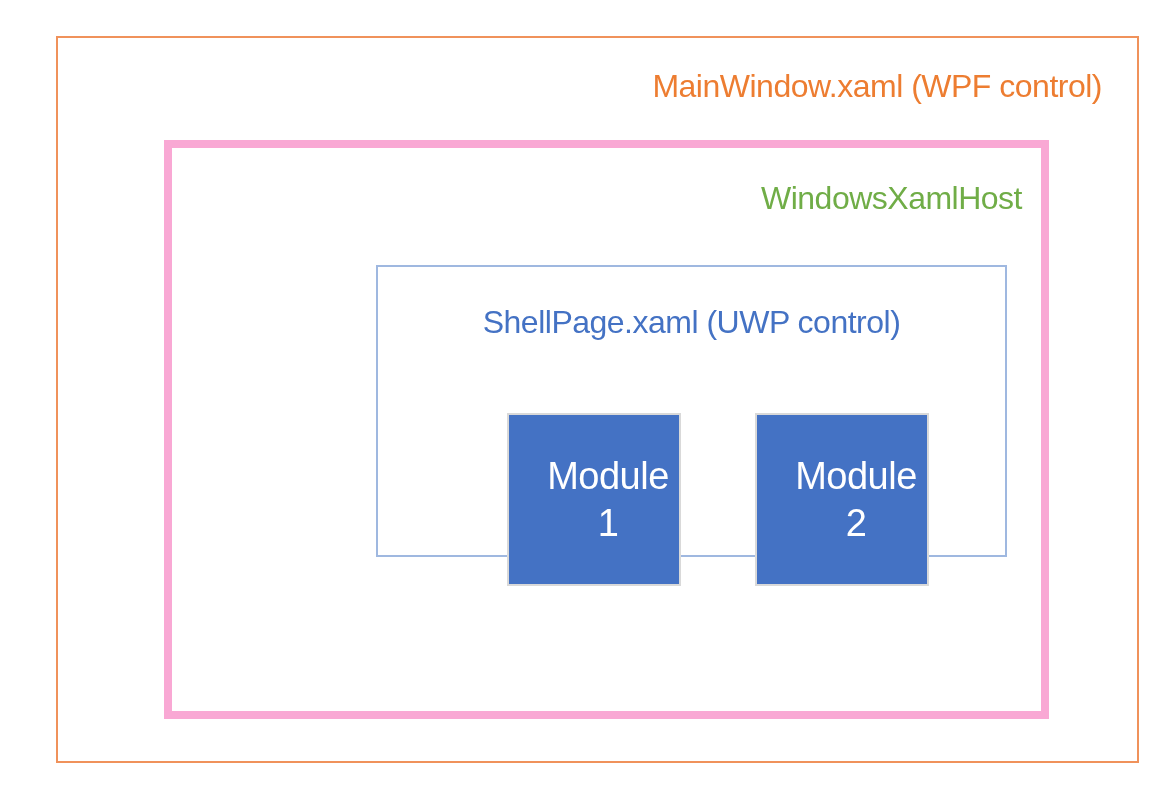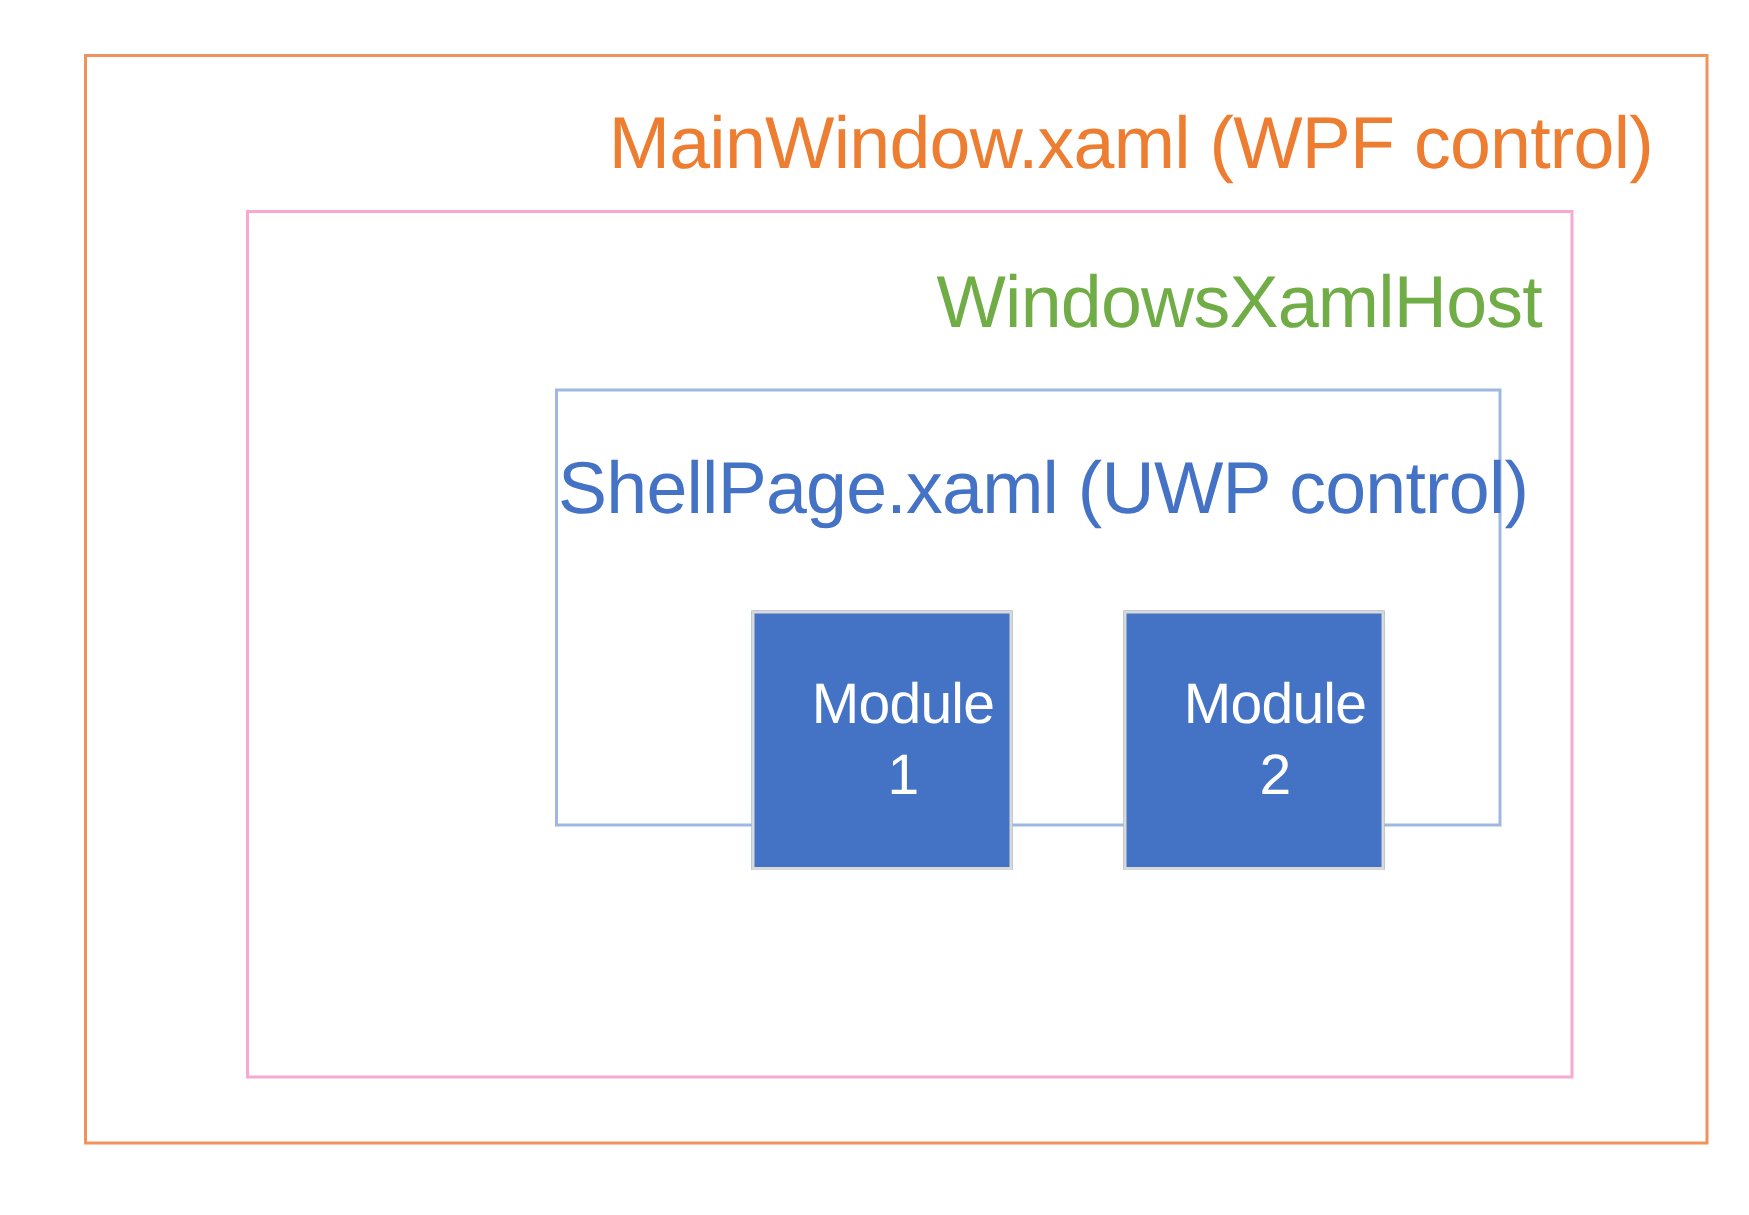--- a/index.html
+++ b/index.html
@@ -25,33 +25,33 @@
     top: 36px;
     width: 1083px;
     height: 727px;
     border: 2px solid #f0925b;
   }
   .host-box {
     left: 106px;
     top: 102px;
     width: 885px;
     height: 579px;
-    border: 2px solid #f9a8d4;
+    border: 8px solid #f9a8d4;
   }
   .shell-box {
     left: 204px;
     top: 117px;
     width: 631px;
     height: 292px;
     border: 2px solid #9fb8e0;
   }
   .title {
     position: absolute;
     white-space: nowrap;
-    font-size: 49px;
+    font-size: 32px;
     line-height: 1.15;
     font-weight: 400;
     letter-spacing: -0.5px;
   }
   .outer-title {
     right: 35px;
     top: 30px;
     color: #ed7d31;
   }
   .host-title {

